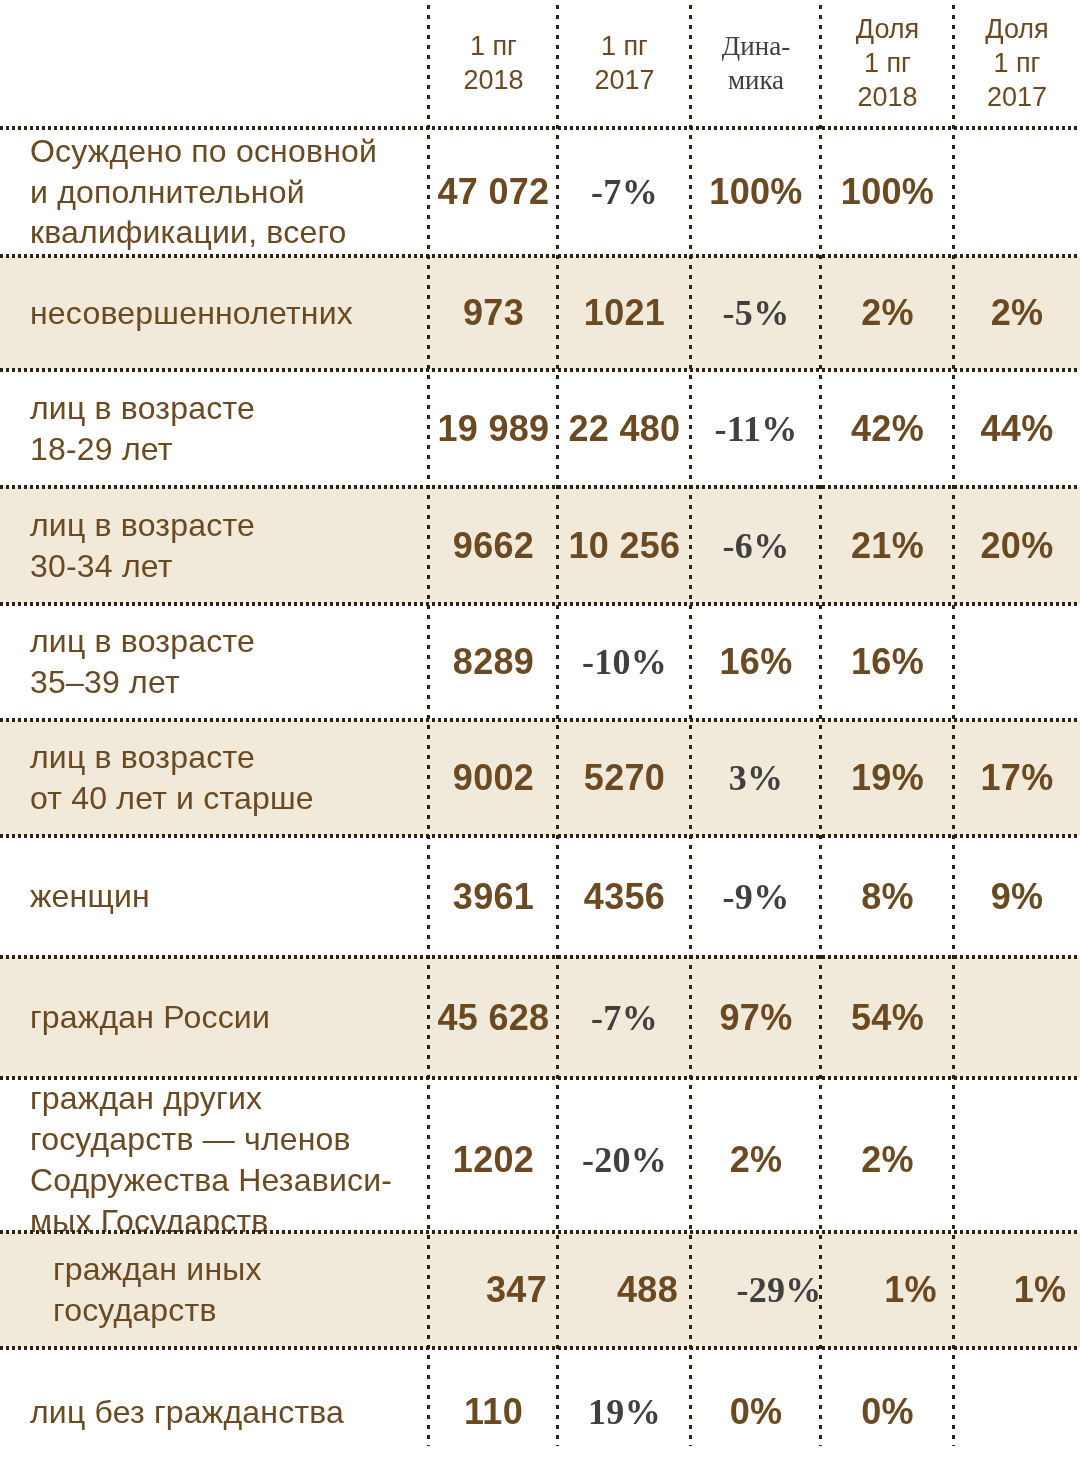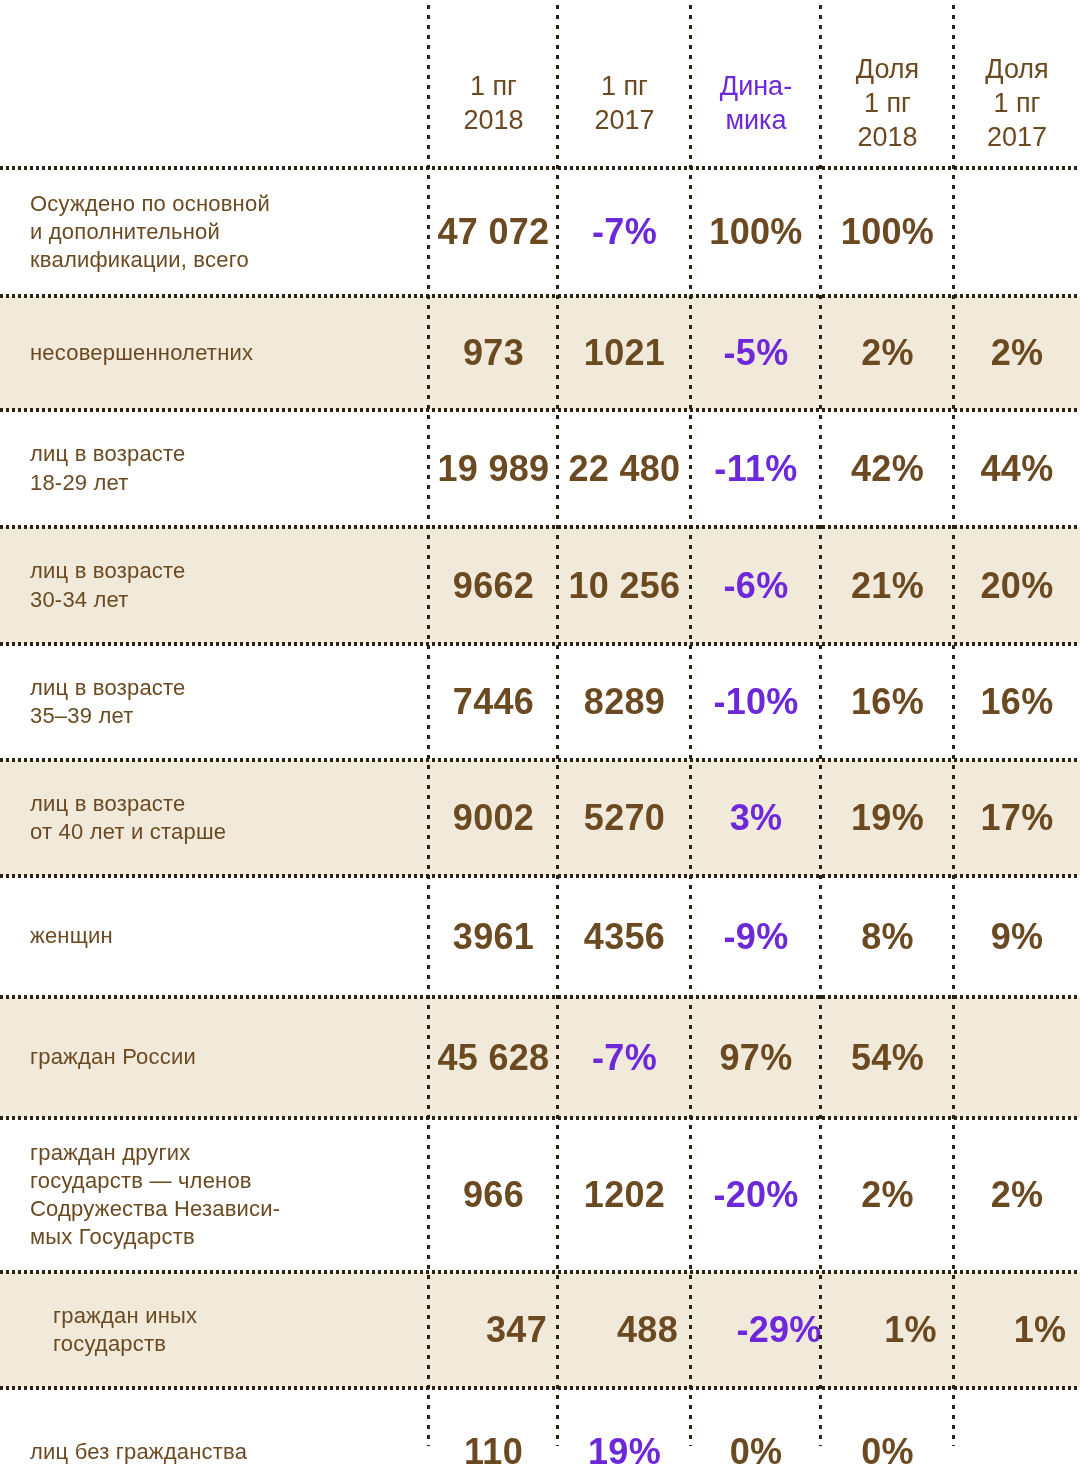--- a/index.html
+++ b/index.html
@@ -15,21 +15,21 @@
 
   .row {
     position: relative;
     display: grid;
     grid-template-columns: 429px 129px 133px 130px 133px 126px;
     width: 1080px;
   }
   .row.shaded { background: #f1e9da; }
 
   
-  .row:nth-of-type(1)  { height: 128px; margin-top: 40px; } 
+  .row:nth-of-type(1)  { height: 128px; } 
   .row:nth-of-type(2)  { height: 128px; }
   .row:nth-of-type(3)  { height: 114px; }
   .row:nth-of-type(4)  { height: 117px; }
   .row:nth-of-type(5)  { height: 117px; }
   .row:nth-of-type(6)  { height: 116px; }
   .row:nth-of-type(7)  { height: 116px; }
   .row:nth-of-type(8)  { height: 121px; }
   .row:nth-of-type(9)  { height: 121px; }
   .row:nth-of-type(10) { height: 154px; }
   .row:nth-of-type(11) { height: 116px; padding-left: 23px; }
@@ -65,38 +65,38 @@
     justify-content: center;
     text-align: center;
     color: #6b4a22;
     white-space: pre-line;
   }
 
   .label-cell {
     justify-content: flex-start;
     text-align: left;
     padding-left: 30px;
-    font-size: 22px;
+    font-size: 32px;
     line-height: 1.28;
     letter-spacing: 0.2px;
   }
 
   .head-cell {
     font-size: 27px;
     line-height: 1.25;
     font-weight: 400;
   }
 
   .num-cell {
     font-size: 36px;
     font-weight: 700;
     letter-spacing: 0.3px;
   }
 
-  .red { color: #6d28d9; }
+  .red { color: #404040; font-family: Liberation Serif, serif; }
 </style>
 </head>
 <body>
 
 <div class="table">
 
   <div class="row">
     <div class="cell label-cell"></div>
     <div class="cell head-cell">1 пг
 2018</div>
@@ -147,21 +147,20 @@
     <div class="cell num-cell">9662</div>
     <div class="cell num-cell">10 256</div>
     <div class="cell num-cell red">-6%</div>
     <div class="cell num-cell">21%</div>
     <div class="cell num-cell">20%</div>
   </div>
 
   <div class="row">
     <div class="cell label-cell">лиц в возрасте
 35–39 лет</div>
-    <div class="cell num-cell">7446</div>
     <div class="cell num-cell">8289</div>
     <div class="cell num-cell red">-10%</div>
     <div class="cell num-cell">16%</div>
     <div class="cell num-cell">16%</div>
   </div>
 
   <div class="row shaded">
     <div class="cell label-cell">лиц в возрасте
 от 40 лет и старше</div>
     <div class="cell num-cell">9002</div>
@@ -186,21 +185,20 @@
     <div class="cell num-cell red">-7%</div>
     <div class="cell num-cell">97%</div>
     <div class="cell num-cell">54%</div>
   </div>
 
   <div class="row">
     <div class="cell label-cell">граждан других
 государств — членов
 Содружества Независи-
 мых Государств</div>
-    <div class="cell num-cell">966</div>
     <div class="cell num-cell">1202</div>
     <div class="cell num-cell red">-20%</div>
     <div class="cell num-cell">2%</div>
     <div class="cell num-cell">2%</div>
   </div>
 
   <div class="row shaded">
     <div class="cell label-cell">граждан иных
 государств</div>
     <div class="cell num-cell">347</div>

